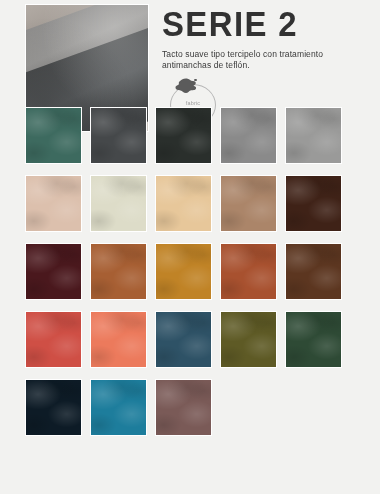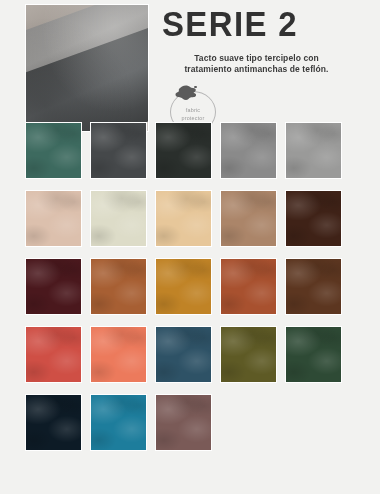--- a/index.html
+++ b/index.html
@@ -18,21 +18,21 @@
   .page {
     position: relative;
     width: 380px;
     height: 494px;
     background: #f2f2f0;
   }
 
   
   .header {
     position: relative;
-    height: 123px;
+    height: 108px;
     display: flex;
     align-items: flex-start;
   }
   .hero-photo {
     position: relative;
     width: 122px;
     height: 126px;
     margin: 5px 0 0 26px;
     background: #cfcac4;
     overflow: hidden;
@@ -83,26 +83,25 @@
     letter-spacing: 1.5px;
     color: #323232;
     font-family: "Liberation Sans", sans-serif;
     transform: scaleX(.94);
     transform-origin: left center;
     margin: 0 0 8px 0;
   }
   .serie-sub {
     font-size: 8.5px;
     line-height: 1.32;
-    font-weight: bold;
+    font-weight: normal;
     color: #3a3a3a;
     letter-spacing: .1px;
     max-width: 165px;
-    margin: 12px;
-    text-align: center;
+    margin: 0;
   }
 
   .badge {
     position: relative;
     width: 46px;
     height: 46px;
     margin: 9px 0 0 8px;
   }
   .badge-ring {
     position: absolute;

